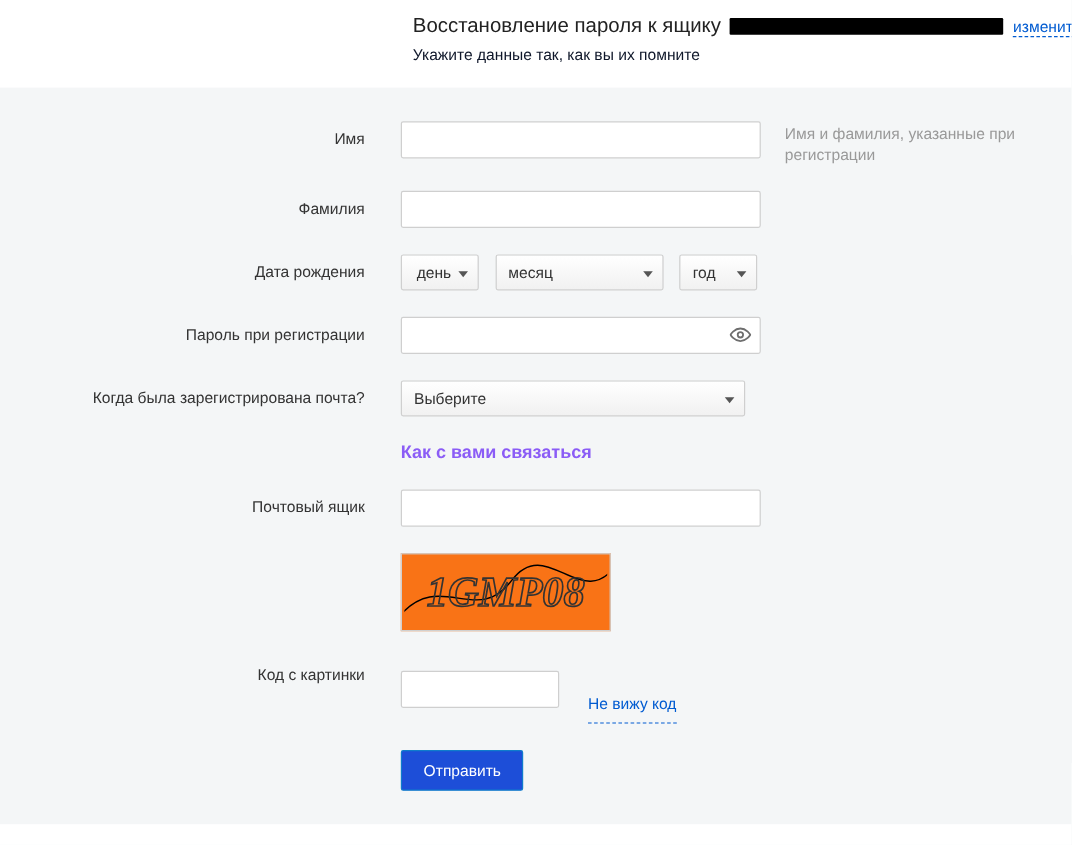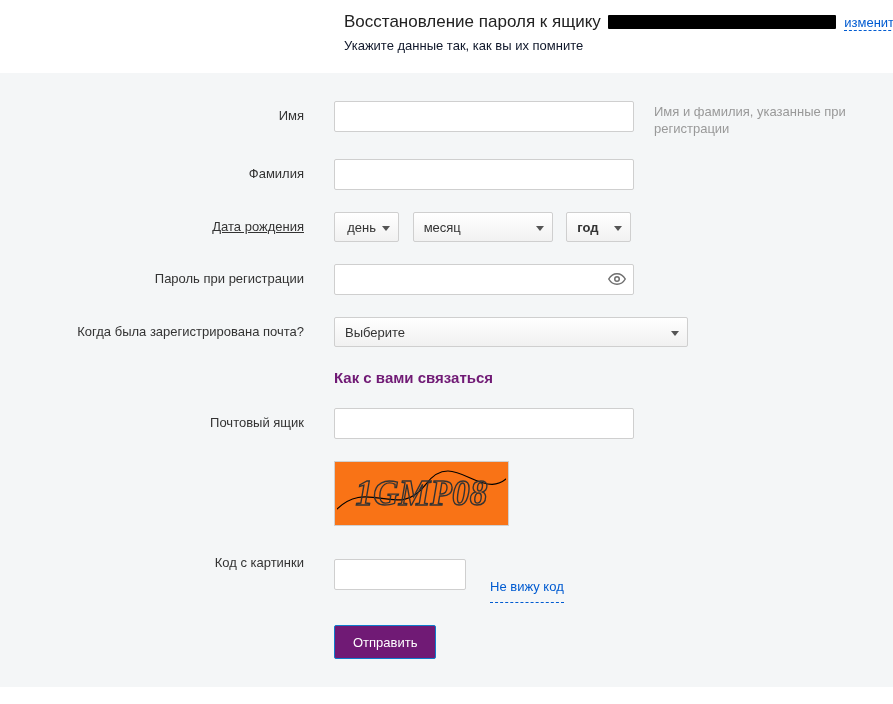--- a/index.html
+++ b/index.html
@@ -54,21 +54,21 @@
   .row.dob { align-items: center; }
   .label {
     width: 314px;
     text-align: right;
     padding-right: 30px;
     color: #333;
     font-size: 13px;
     line-height: 16px;
     padding-top: 7px;
   }
-  .row.dob .label { padding-top: 0; text-decoration: underline; }
+  .row.dob .label { padding-top: 0; }
   .control { width: 300px; }
   .hint {
     margin-left: 20px;
     color: #999;
     font-size: 13px;
     line-height: 17px;
     max-width: 200px;
     padding-top: 2px;
   }
   .text-input {
@@ -100,37 +100,37 @@
     background: linear-gradient(#ffffff,#f1f1f1);
     display: inline-flex;
     align-items: center;
     padding: 0 22px 0 10px;
     font-size: 13px;
     color: #333;
     position: relative;
     cursor: pointer;
     margin-right: 10px;
   }
-  .select.full { width: 354px; margin-right: 0; }
+  .select.full { width: 287px; margin-right: 0; }
   .select .caret {
     position: absolute;
     right: 8px;
     top: 13px;
     width: 0; height: 0;
     border-left: 4px solid transparent;
     border-right: 4px solid transparent;
     border-top: 5px solid #555;
   }
   .select-day { width: 65px; justify-content: flex-end; }
   .select-month { width: 140px; }
-  .select-year { width: 65px; margin-right: 0; font-weight: bold; }
+  .select-year { width: 65px; margin-right: 0; }
   .section-heading {
     font-size: 15px;
     font-weight: bold;
-    color: #701a75;
+    color: #8b5cf6;
     margin: 0 0 22px 314px;
   }
   .captcha-img {
     width: 175px;
     height: 65px;
     border: 1px solid #d0d0d0;
     background: #f97316;
     padding: 2px;
     position: relative;
     overflow: hidden;
@@ -144,21 +144,21 @@
     margin-left: 24px;
     font-size: 13px;
     cursor: pointer;
     line-height: 30px;
     display: inline-block;
     vertical-align: middle;
     margin-top: 24px;
   }
   .submit-btn {
     display: inline-block;
-    background: #701a75;
+    background: #1d4ed8;
     color: #fff;
     border: 1px solid #0f7ccc;
     border-radius: 2px;
     height: 34px;
     padding: 0 18px;
     font-size: 13px;
     font-family: inherit;
     cursor: pointer;
   }
   .submit-row { margin-left: 314px; margin-top: 12px; }

